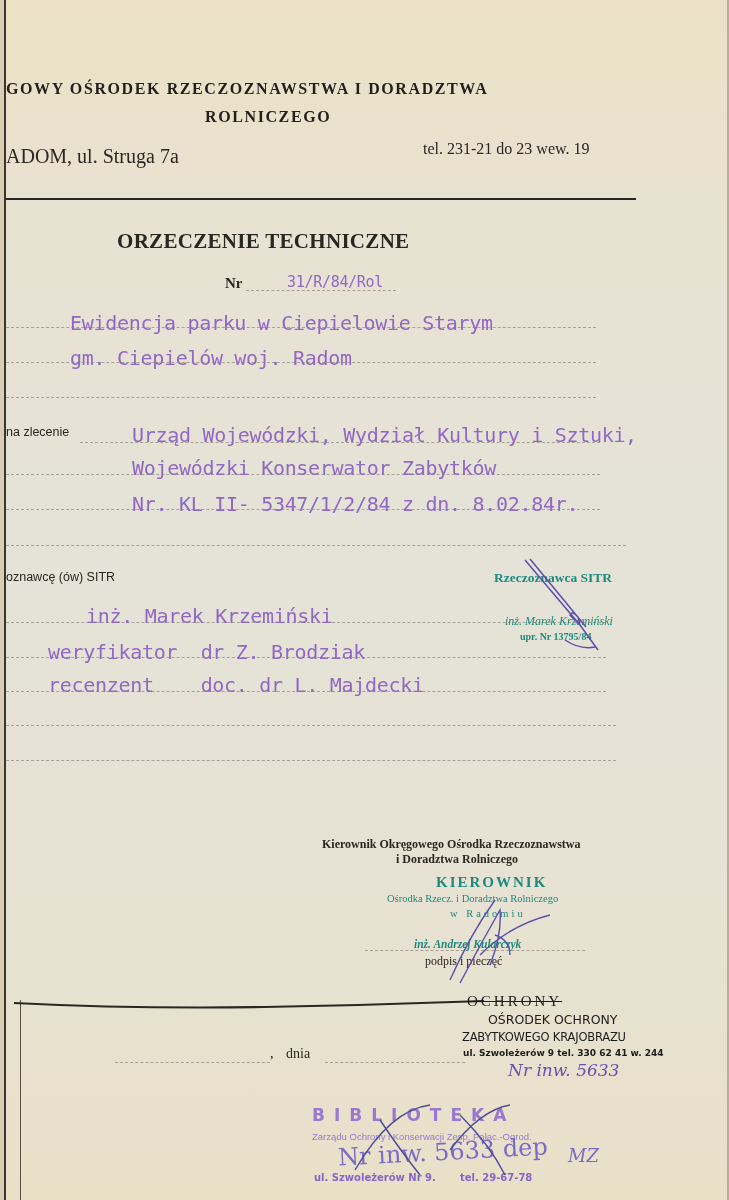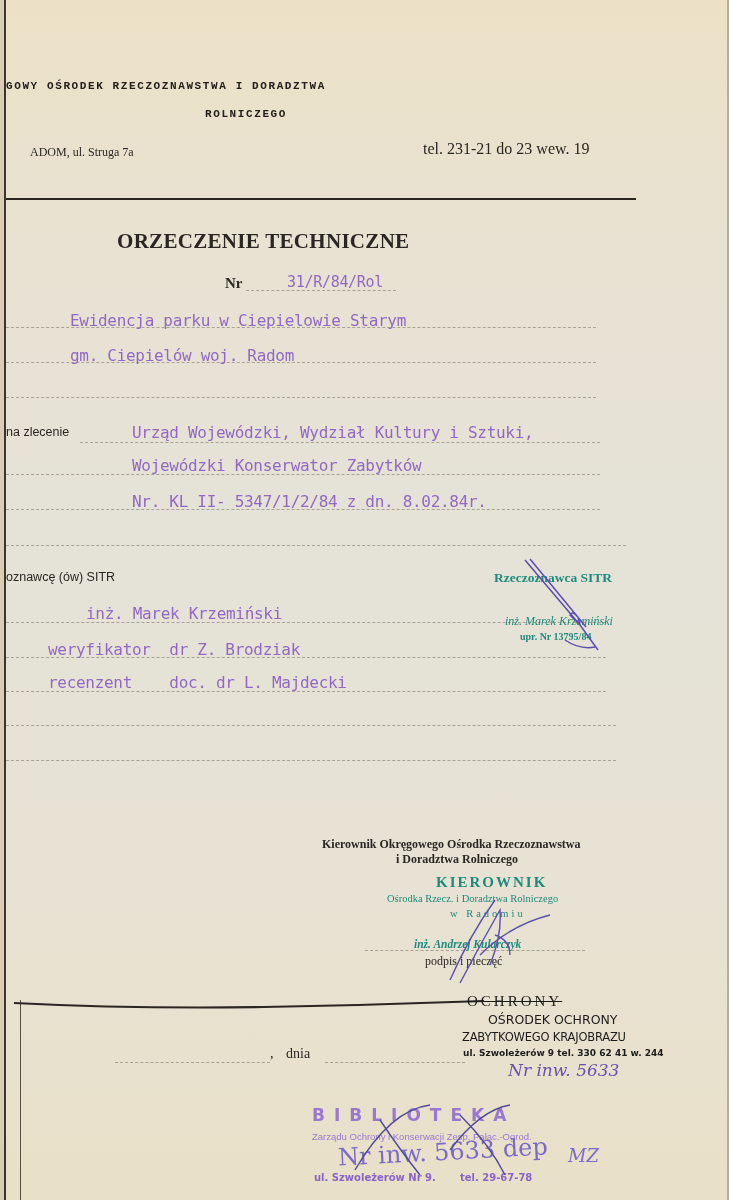--- a/index.html
+++ b/index.html
@@ -12,44 +12,44 @@
     .page {
       position: absolute; left: 0; top: 0; width: 729px; height: 1200px;
       background: linear-gradient(180deg, #ece1c6 0%, #e8e2d2 20%, #e5e2d8 45%, #e7e2d3 75%, #e9e0c8 100%);
     }
     .left-edge { position: absolute; left: 4px; top: 0; width: 2px; height: 1200px; background: #3d342c; }
     .left-strip { position: absolute; left: 0; top: 0; width: 4px; height: 1200px; background: #d8ceb6; }
     .left-edge2 { position: absolute; left: 20px; top: 1000px; width: 1px; height: 200px; background: #5a4f43; }
     .right-edge { position: absolute; right: 0; top: 0; width: 2px; height: 1200px; background: #b8ae9a; }
 
     .abs { position: absolute; white-space: nowrap; }
-    .hdr-title { font-family: Liberation Mono, monospace; font-weight: bold; font-size: 11px; letter-spacing: 1.6px; color: #23201c; }
+    .hdr-title { font-family: Liberation Serif, serif; font-weight: bold; font-size: 16px; letter-spacing: 1.6px; color: #23201c; }
     .serif { font-family: "Liberation Serif", serif; }
     .condensed { font-family: "Liberation Sans", sans-serif; font-stretch: condensed; }
-    .typed { font-family: "DejaVu Sans Mono", monospace; color: #9168c4; font-size: 16px; letter-spacing: -0.3px; }
+    .typed { font-family: "DejaVu Sans Mono", monospace; color: #9168c4; font-size: 20px; letter-spacing: -0.3px; }
     .stamp-green { font-family: Liberation Serif, serif; color: #1f8a7c; font-weight: bold; }
     .stamp-black { font-family: "DejaVu Sans", sans-serif; color: #1c1c1c; font-weight: bold; }
     .stamp-violet { font-family: "DejaVu Sans", sans-serif; color: #8a63c8; font-weight: bold; }
     .hand-violet { font-family: "DejaVu Serif", serif; color: #7b5fc2; font-style: italic; }
     .dotline { position: absolute; height: 0; border-top: 1px dashed #8e877a; opacity: 0.7; }
     .rule { position: absolute; background: #2b2622; }
     svg.ink { position: absolute; overflow: visible; }
   </style>
 </head>
 <body>
 
 <div class="page">
   <div class="left-strip"></div>
   <div class="left-edge"></div>
   <div class="left-edge2"></div>
   <div class="right-edge"></div>
 
   <div class="abs hdr-title" style="left:6px; top:80px;">GOWY OŚRODEK RZECZOZNAWSTWA I DORADZTWA</div>
   <div class="abs hdr-title" style="left:205px; top:108px;">ROLNICZEGO</div>
-  <div class="abs serif" style="left:6px; top:145px; font-size:12px;padding-left:24px;">ADOM, ul. Struga 7a</div>
+  <div class="abs serif" style="left:6px; top:145px; font-size:20px;">ADOM, ul. Struga 7a</div>
   <div class="abs serif" style="left:423px; top:140px; font-size:16px;">tel. 231-21 do 23 wew. 19</div>
   <div class="rule" style="left:6px; top:198px; width:630px; height:2px;"></div>
 
   <div class="abs serif" style="left:117px; top:229px; font-size:21px; font-weight:bold; letter-spacing:0.3px;">ORZECZENIE TECHNICZNE</div>
 
   <div class="abs serif" style="left:225px; top:275px; font-size:15px; font-weight:bold;">Nr</div>
   <div class="dotline" style="left:246px; top:290px; width:150px;"></div>
   <div class="abs typed" style="left:287px; top:273px; font-size:15px;">31/R/84/Rol</div>
 
   <div class="dotline" style="left:6px; top:327px; width:590px;"></div>

